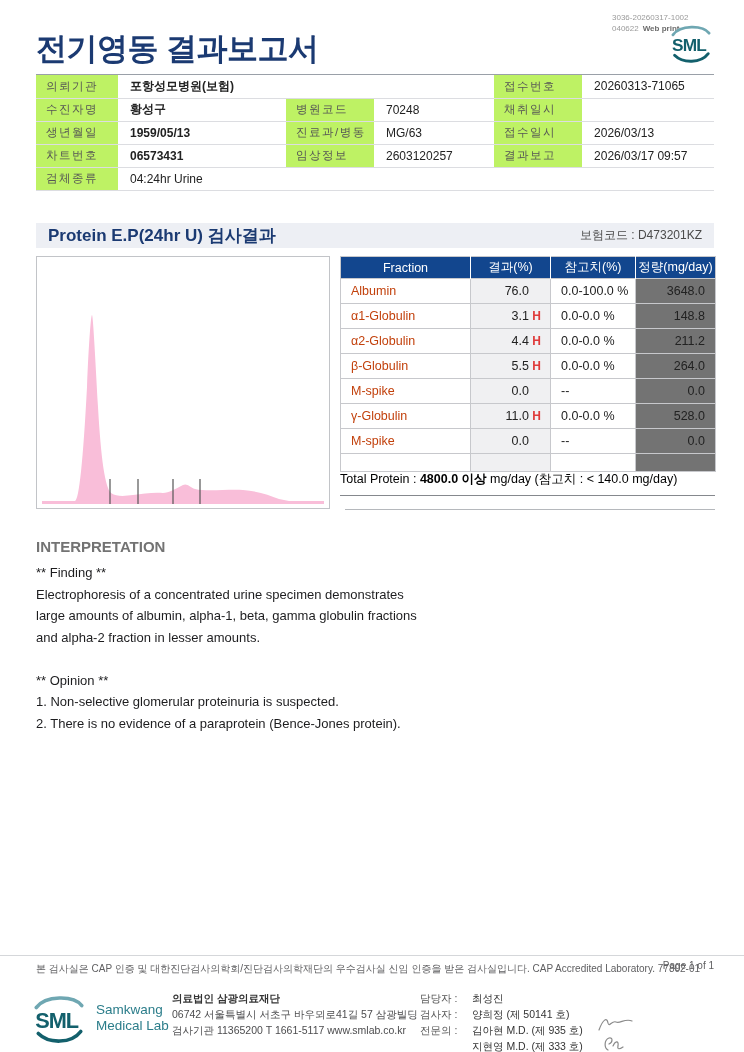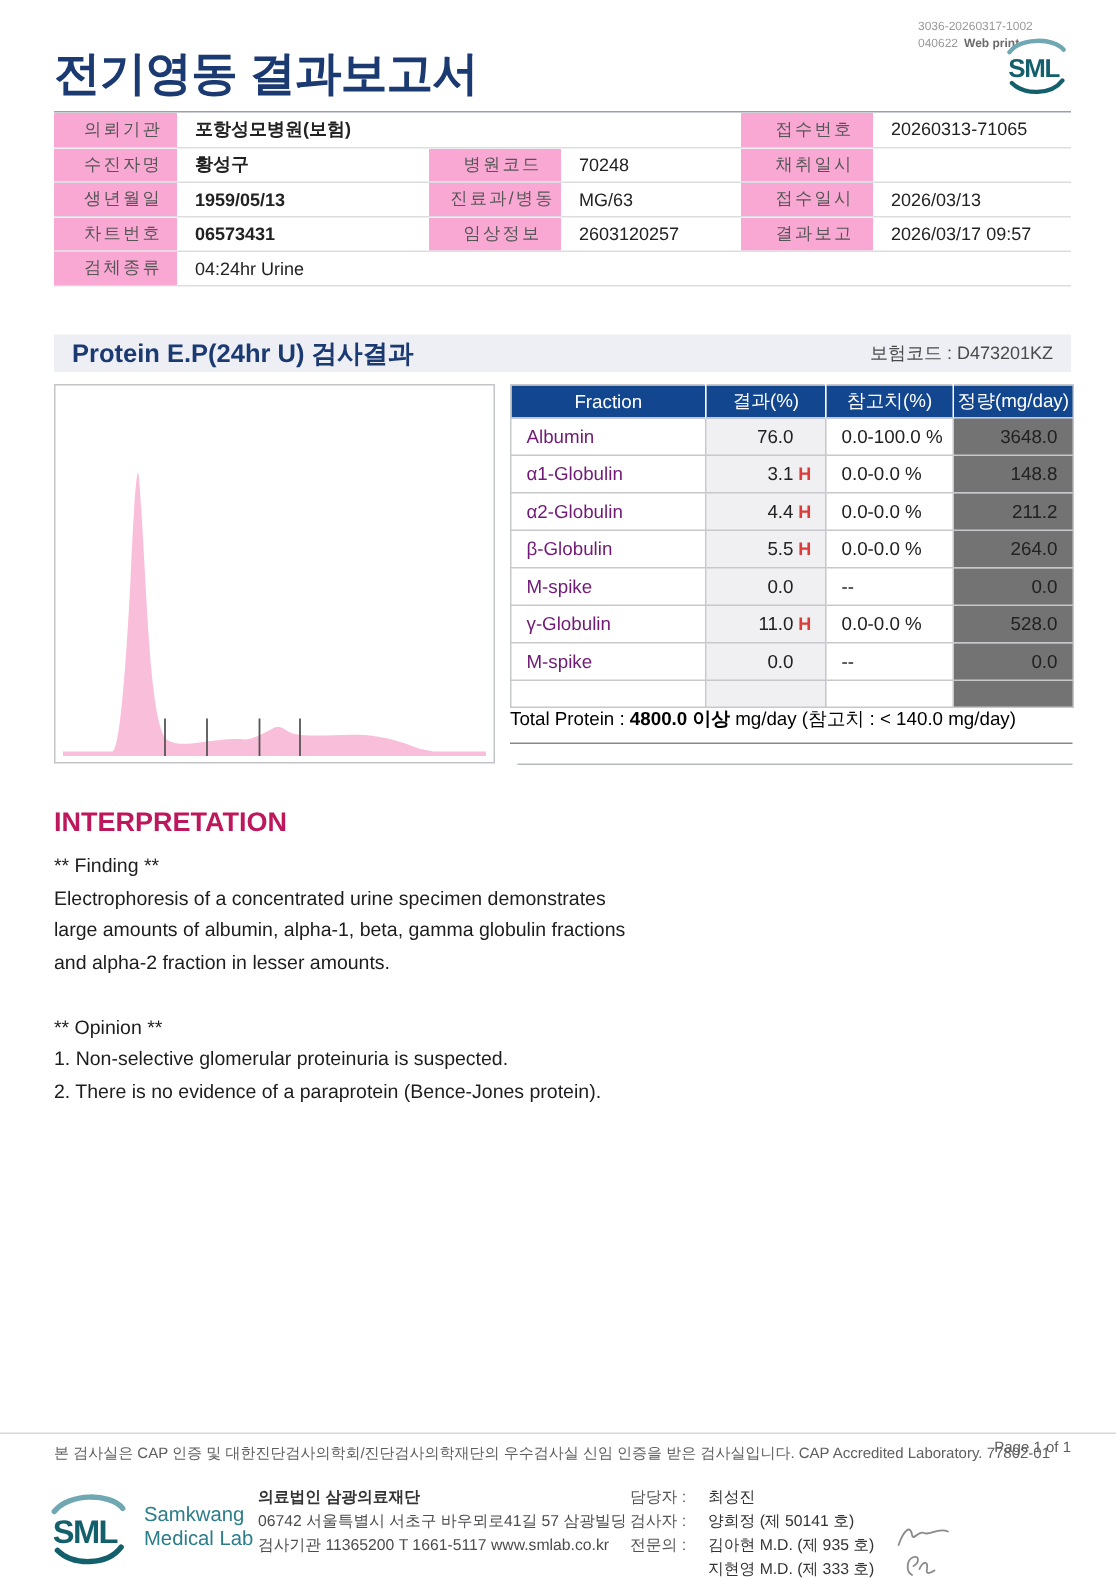--- a/index.html
+++ b/index.html
@@ -10,55 +10,55 @@
   
   .title { position:absolute; left:36px; top:28px; font-size:31px; font-weight:bold; color:#1b3a72; letter-spacing:-0.5px; }
   .doc-numbers { position:absolute; left:612px; top:12px; font-size:8px; color:#9a9a9a; line-height:11px; }
   .doc-numbers .webprint { font-weight:bold; color:#6b6b6b; margin-left:4px; }
   .logo-top { position:absolute; left:668px; top:22px; }
   .rule-top { position:absolute; left:36px; top:74px; width:678px; border-top:1.5px solid #9aa0a8; }
 
   
   .ptable { position:absolute; left:36px; top:75px; width:678px; border-collapse:collapse; table-layout:fixed; font-size:12px; }
   .ptable td { height:23px; border-bottom:1px solid #dcdde1; vertical-align:middle; white-space:nowrap; overflow:hidden; }
-  .ptable td.lb { background:#f9a8d4; color:#555; padding-left:10px; font-size:11.5px; letter-spacing:1.5px;text-align:center; }
+  .ptable td.lb { background:#bef264; color:#555; padding-left:10px; font-size:11.5px; letter-spacing:1.5px; }
   .ptable td.vl { padding-left:12px; color:#222; }
   .ptable td.strong { font-weight:bold; }
 
   
   .section-bar { position:absolute; left:36px; top:223px; width:678px; height:25px; background:#edeff4;
                  display:flex; align-items:center; justify-content:space-between; }
   .section-title { font-size:17px; font-weight:bold; color:#1b3a72; padding-left:12px; }
   .insurance-code { font-size:12px; color:#4a4a4a; padding-right:12px; }
 
   
   .chart-box { position:absolute; left:36px; top:256px; width:294px; height:253px; border:1px solid #c2c4c8; background:#fff; }
 
   
   .rtable { position:absolute; left:340px; top:256px; width:375px; border-collapse:collapse; table-layout:fixed;
             font-size:12.5px; border:1px solid #c7c8cc; }
   .rtable th { background:#12468e; color:#fff; font-weight:normal; font-size:12.5px; height:22px; border-left:1px solid #fff; }
   .rtable th:first-child { border-left:none; }
   .rtable td { height:25px; border:1px solid #c7c8cc; vertical-align:middle; }
-  .rtable td.frac { padding-left:10px; background:#fff; color:#701a75; }
+  .rtable td.frac { padding-left:10px; background:#fff; color:#c2410c; }
   .rtable td.res  { background:#f0f0f2; }
   .rtable td.res .cellwrap { display:flex; justify-content:flex-end; align-items:flex-end; padding-right:6px; }
   .rtable td.res .fl { width:15px; text-align:center; color:#df3a3a; font-weight:bold; font-size:12px; }
   .rtable td.ref  { background:#fff; padding-left:10px; color:#222; }
   .rtable td.qty  { background:#737373; text-align:right; padding-right:10px; }
   .rtable tr.empty td { height:18px; }
 
   .total-line { position:absolute; left:340px; top:471px; width:375px; font-size:12.5px; color:#000000;
                 padding-bottom:7px; border-bottom:1.5px solid #85888d; }
   .total-line .bold { font-weight:bold; }
   .rule-secondary { position:absolute; left:345px; top:509px; width:370px; border-top:1px solid #b5b8bc; }
 
   
   .interp { position:absolute; left:36px; top:538px; width:560px; }
-  .interp-title { font-size:18px; font-weight:bold; color:#be185d; margin-bottom:7px; }
+  .interp-title { font-size:15px; font-weight:bold; color:#737373; margin-bottom:7px; }
   .int-line { font-size:13px; color:#1d1d1f; line-height:21.5px; min-height:21.5px; }
 
   
   .footer-rule { position:absolute; left:0; top:955px; width:744px; border-top:1px solid #d5d7da; }
   .accreditation { position:absolute; left:36px; top:962px; font-size:10px; color:#5e5e60; }
   .page-num { position:absolute; right:30px; top:960px; font-size:10px; color:#5e5e60; }
 
   .logo-bottom { position:absolute; left:30px; top:992px; display:flex; align-items:center; gap:8px; }
   .logo-bottom .lname { color:#2b7d8a; font-size:13.5px; line-height:16px; }
   .org-block { position:absolute; left:172px; top:990px; font-size:10.5px; color:#4c4c4e; line-height:16px; }

